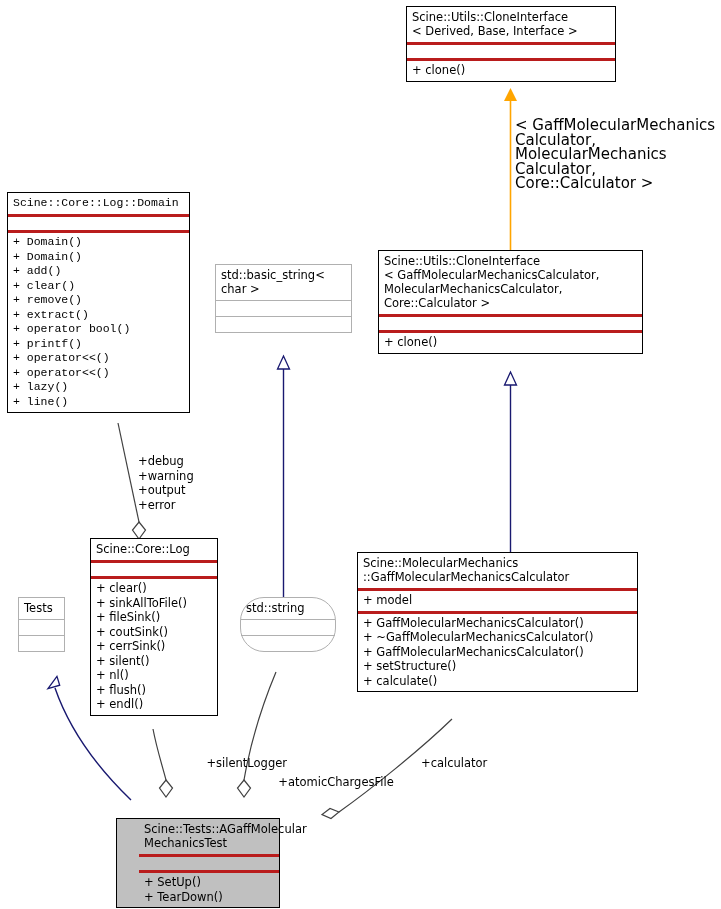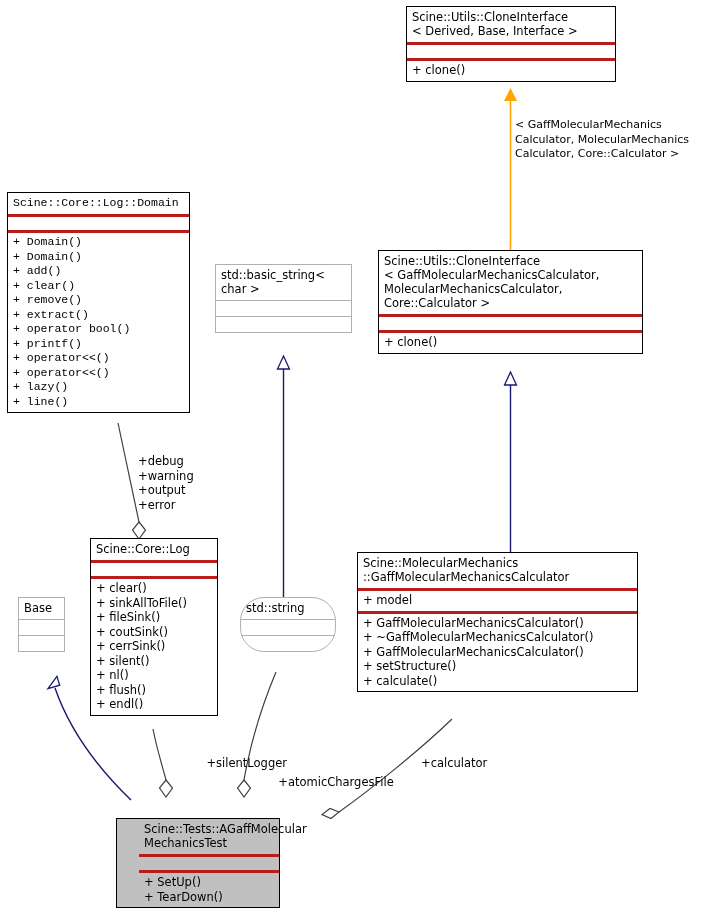--- a/index.html
+++ b/index.html
@@ -70,21 +70,21 @@
     color: #000000;
     line-height: 14.5px;
     white-space: pre-line;
     text-align: center;
   }
   .edge-label.left-al {
     text-align: left;
   }
   .tmpl-label {
     position: absolute;
-    font-size: 11px;
+    font-size: 15px;
     color: #000000;
     line-height: 14.5px;
     white-space: pre-line;
     text-align: center;
   }
 </style>
 </head>
 <body>
 
 <div id="diagram">
@@ -220,21 +220,21 @@
     <div class="uml-ops uml-sep">
       <div class="uml-row">+ GaffMolecularMechanicsCalculator()</div>
       <div class="uml-row">+ ~GaffMolecularMechanicsCalculator()</div>
       <div class="uml-row">+ GaffMolecularMechanicsCalculator()</div>
       <div class="uml-row">+ setStructure()</div>
       <div class="uml-row">+ calculate()</div>
     </div>
   </div>
 
   <div class="umlbox grey-border" style="left:18px; top:597px; width:47px;">
-    <div class="uml-title">Base</div>
+    <div class="uml-title">Tests</div>
     <div class="uml-attrs empty uml-sep"></div>
     <div class="uml-ops empty uml-sep"></div>
   </div>
 
   <div class="umlbox grey-border" style="left:240px; top:597px; width:96px;border-radius:24px;">
     <div class="uml-title">std::string</div>
     <div class="uml-attrs empty uml-sep"></div>
     <div class="uml-ops empty uml-sep"></div>
   </div>
 

